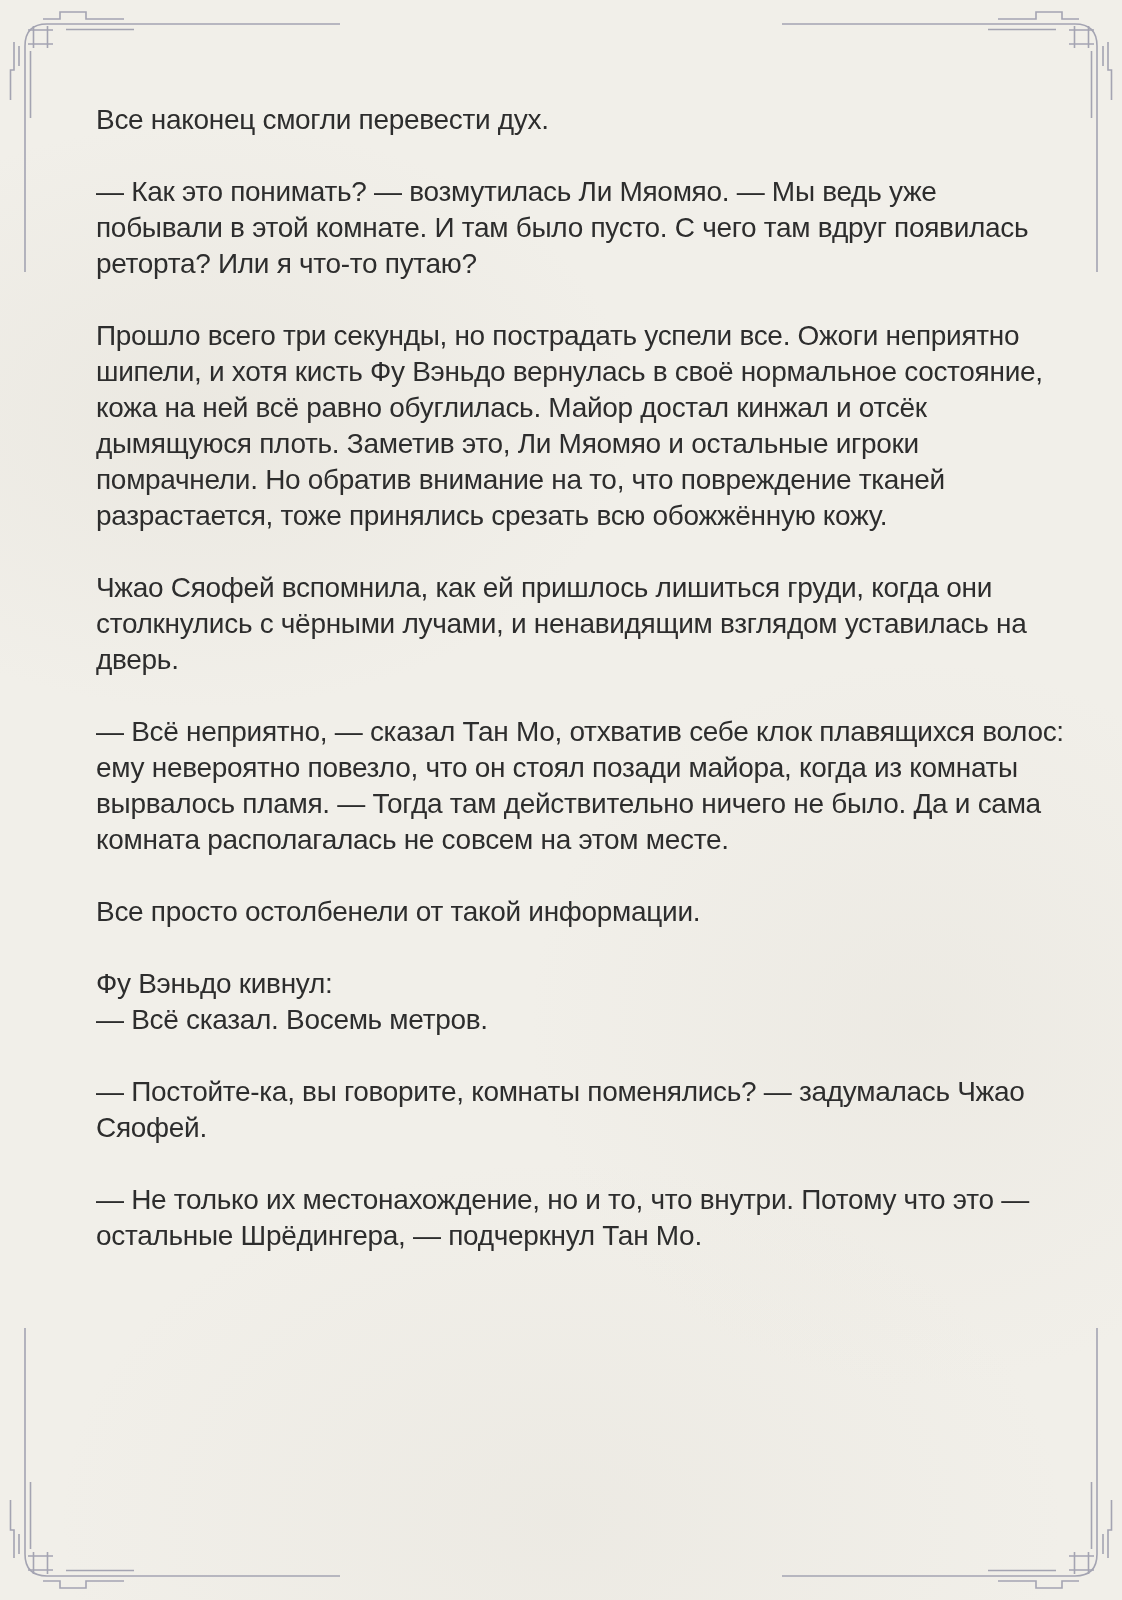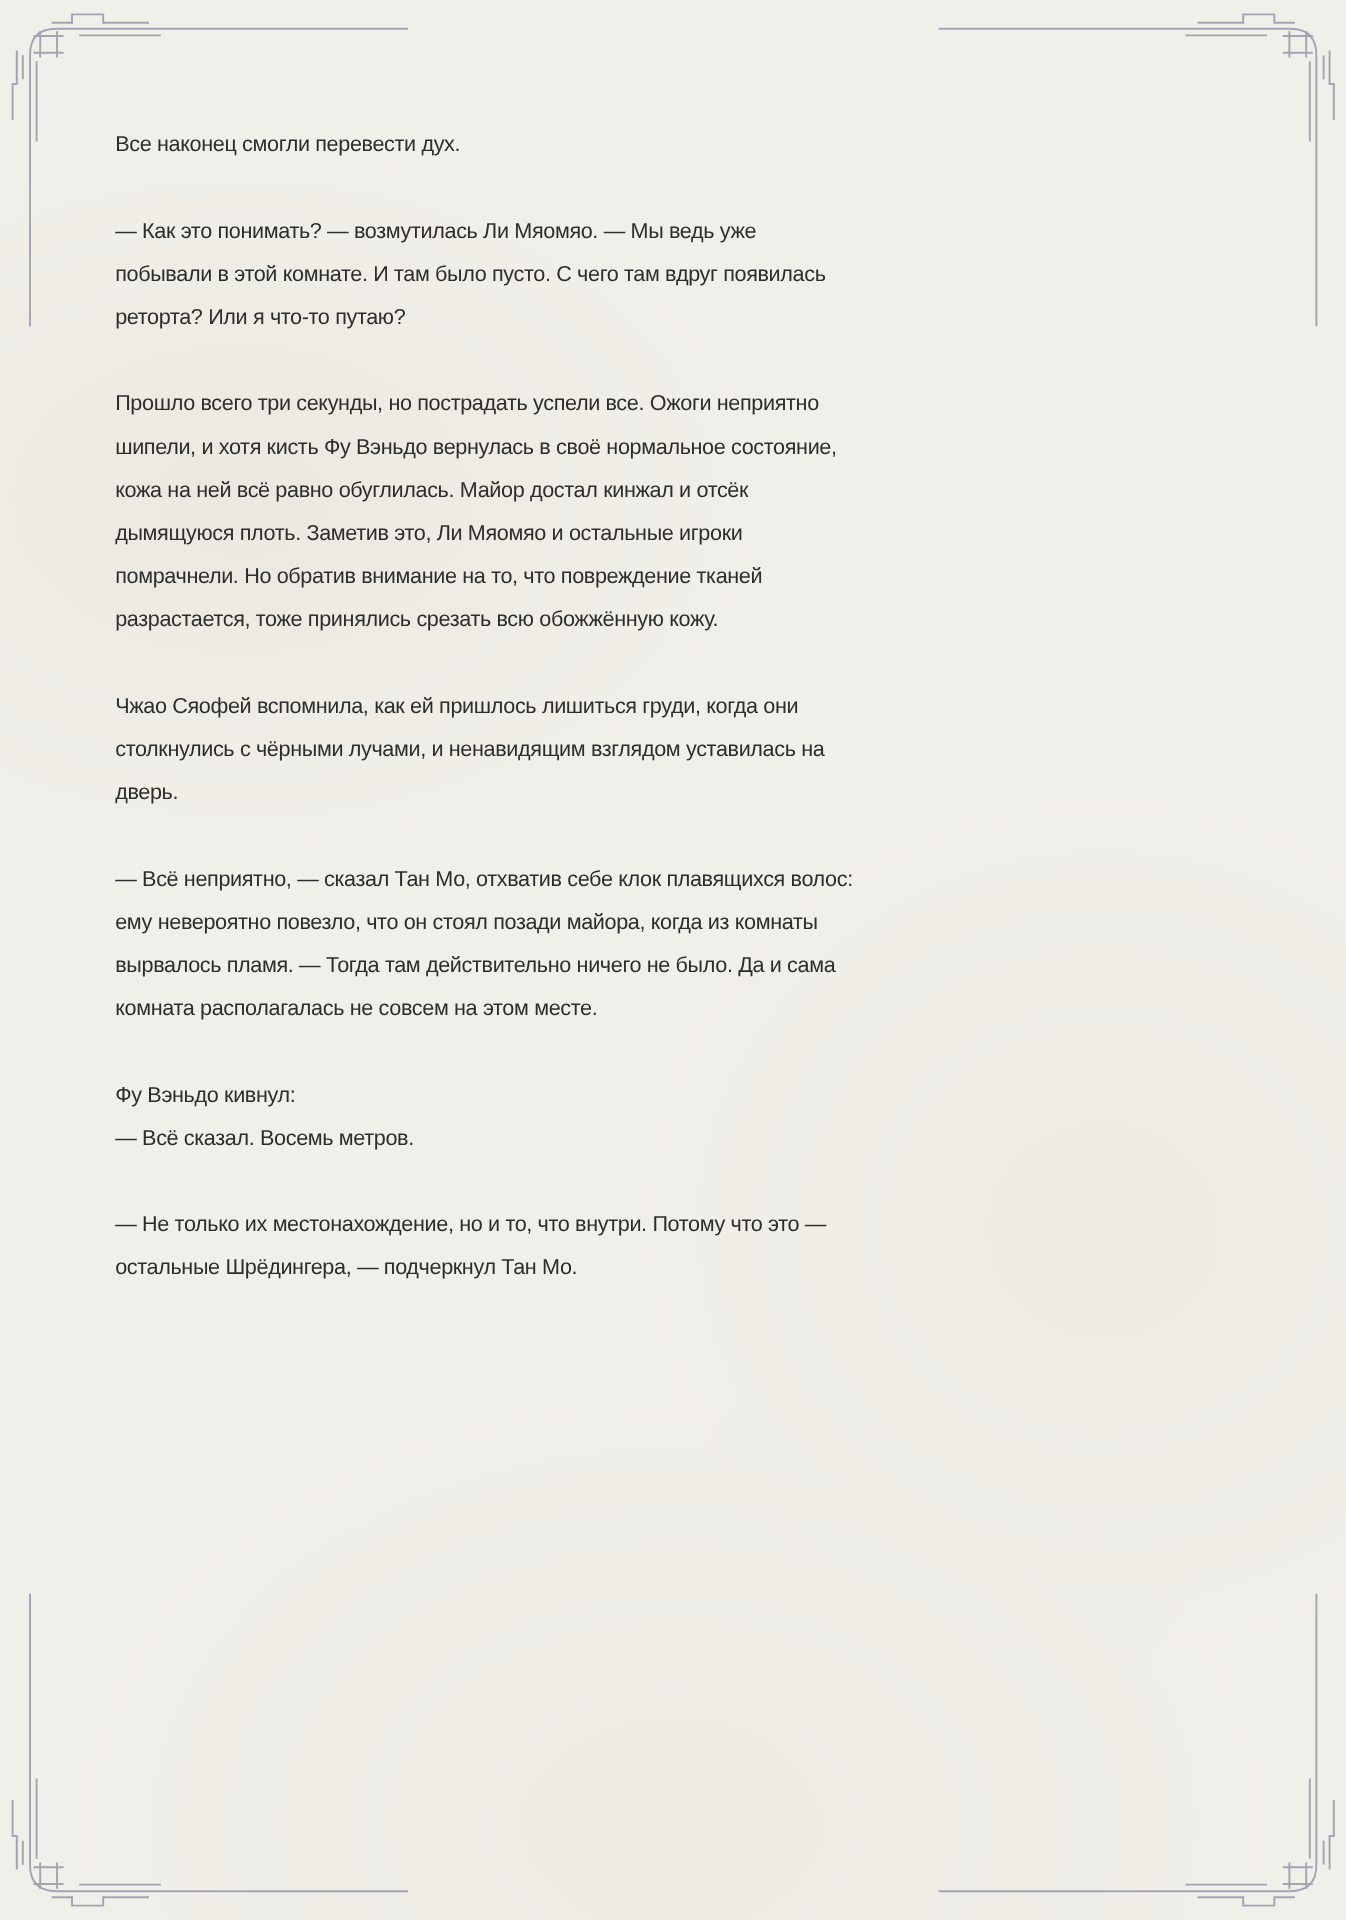--- a/index.html
+++ b/index.html
@@ -18,21 +18,21 @@
   .texture{
     position:absolute;inset:0;pointer-events:none;
     background:
       radial-gradient(620px 420px at 18% 26%, rgba(213,208,197,.22), transparent 70%),
       radial-gradient(560px 520px at 82% 64%, rgba(216,211,201,.18), transparent 70%),
       radial-gradient(700px 500px at 50% 95%, rgba(210,205,194,.15), transparent 72%);
   }
   .page-text{
     position:absolute;left:96px;top:102px;width:1012px;
     color:var(--text);
-    font-size:18px;line-height:36px;letter-spacing:-0.3px;
+    font-size:28px;line-height:36px;letter-spacing:-0.3px;
   }
   .page-text p{
     margin:0 0 36px 0;
     white-space:pre-line;
   }
   .page-text p:last-child{margin-bottom:0}
   .corner{
     position:absolute;width:340px;height:340px;pointer-events:none;
   }
   .corner g{fill:none;stroke:var(--orn);stroke-width:1.6px}
@@ -102,17 +102,20 @@
 дымящуюся плоть. Заметив это, Ли Мяомяо и остальные игроки
 помрачнели. Но обратив внимание на то, что повреждение тканей
 разрастается, тоже принялись срезать всю обожжённую кожу.</p>
     <p>Чжао Сяофей вспомнила, как ей пришлось лишиться груди, когда они
 столкнулись с чёрными лучами, и ненавидящим взглядом уставилась на
 дверь.</p>
     <p>— Всё неприятно, — сказал Тан Мо, отхватив себе клок плавящихся волос:
 ему невероятно повезло, что он стоял позади майора, когда из комнаты
 вырвалось пламя. — Тогда там действительно ничего не было. Да и сама
 комната располагалась не совсем на этом месте.</p>
+    <p>Все просто остолбенели от такой информации.</p>
     <p>Фу Вэньдо кивнул:
 — Всё сказал. Восемь метров.</p>
+    <p>— Постойте-ка, вы говорите, комнаты поменялись? — задумалась Чжао
+Сяофей.</p>
     <p>— Не только их местонахождение, но и то, что внутри. Потому что это —
 остальные Шрёдингера, — подчеркнул Тан Мо.</p>
   </main>
 
 </body></html>

